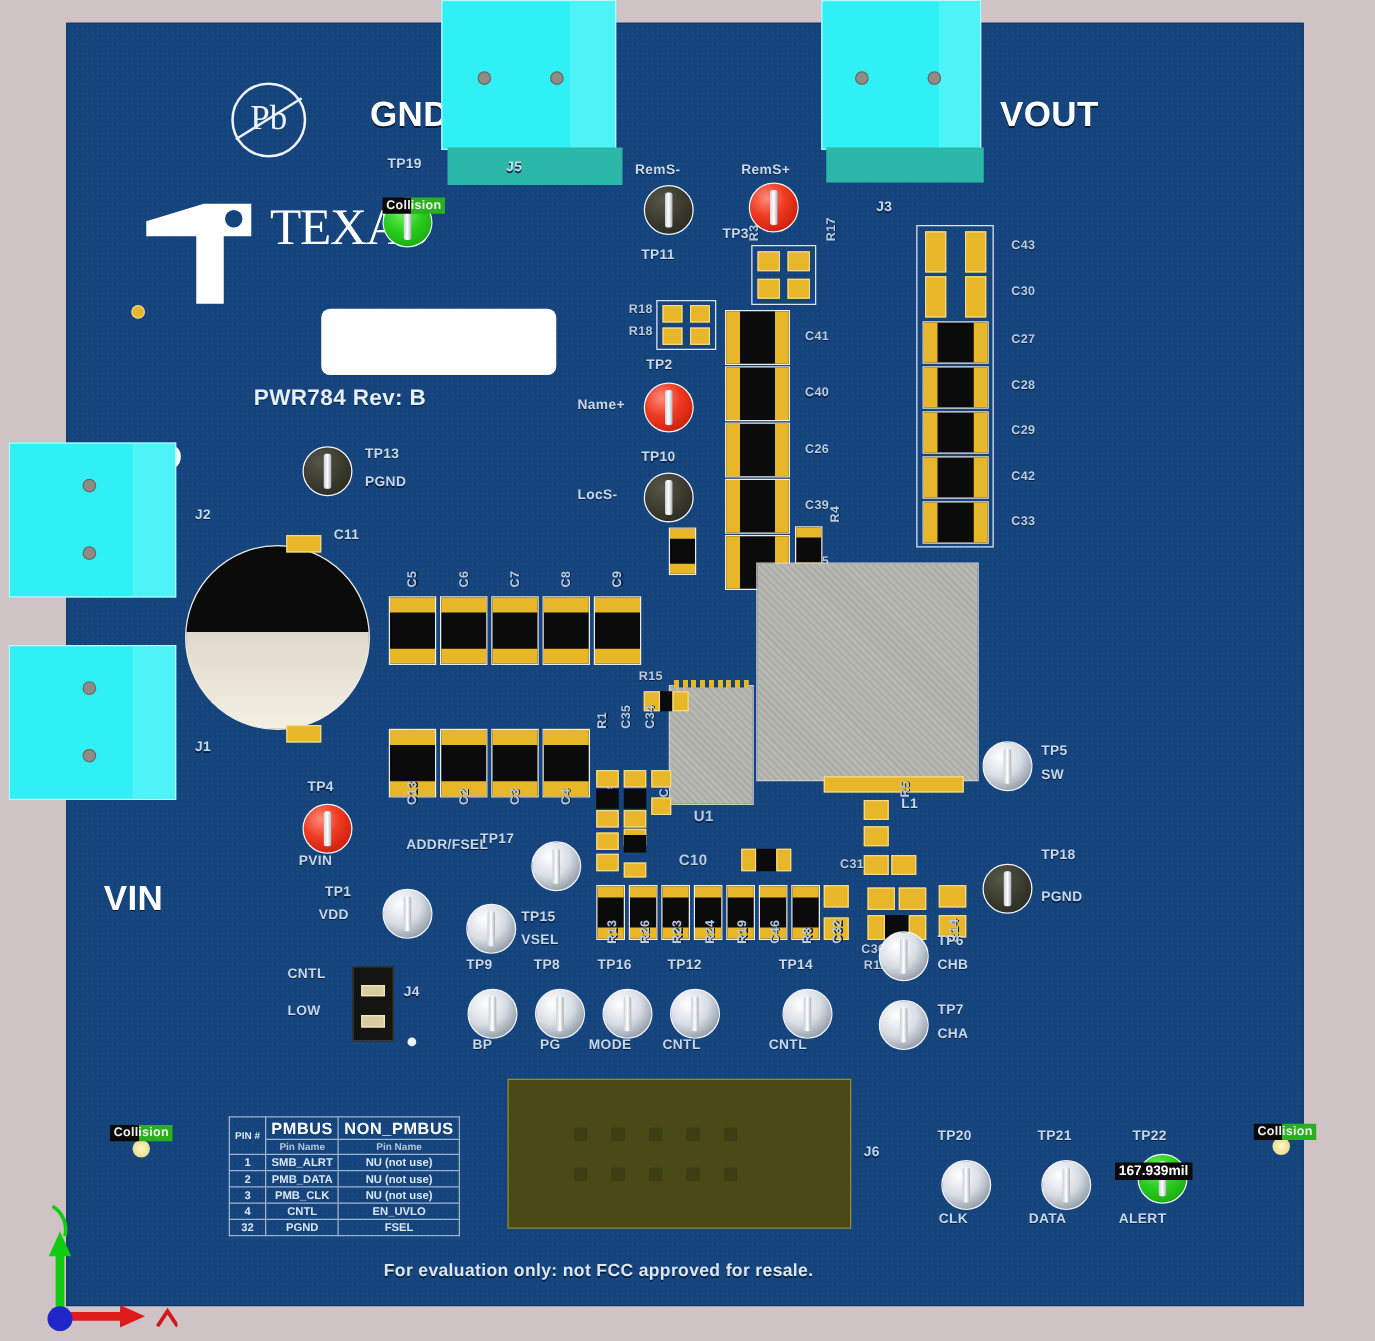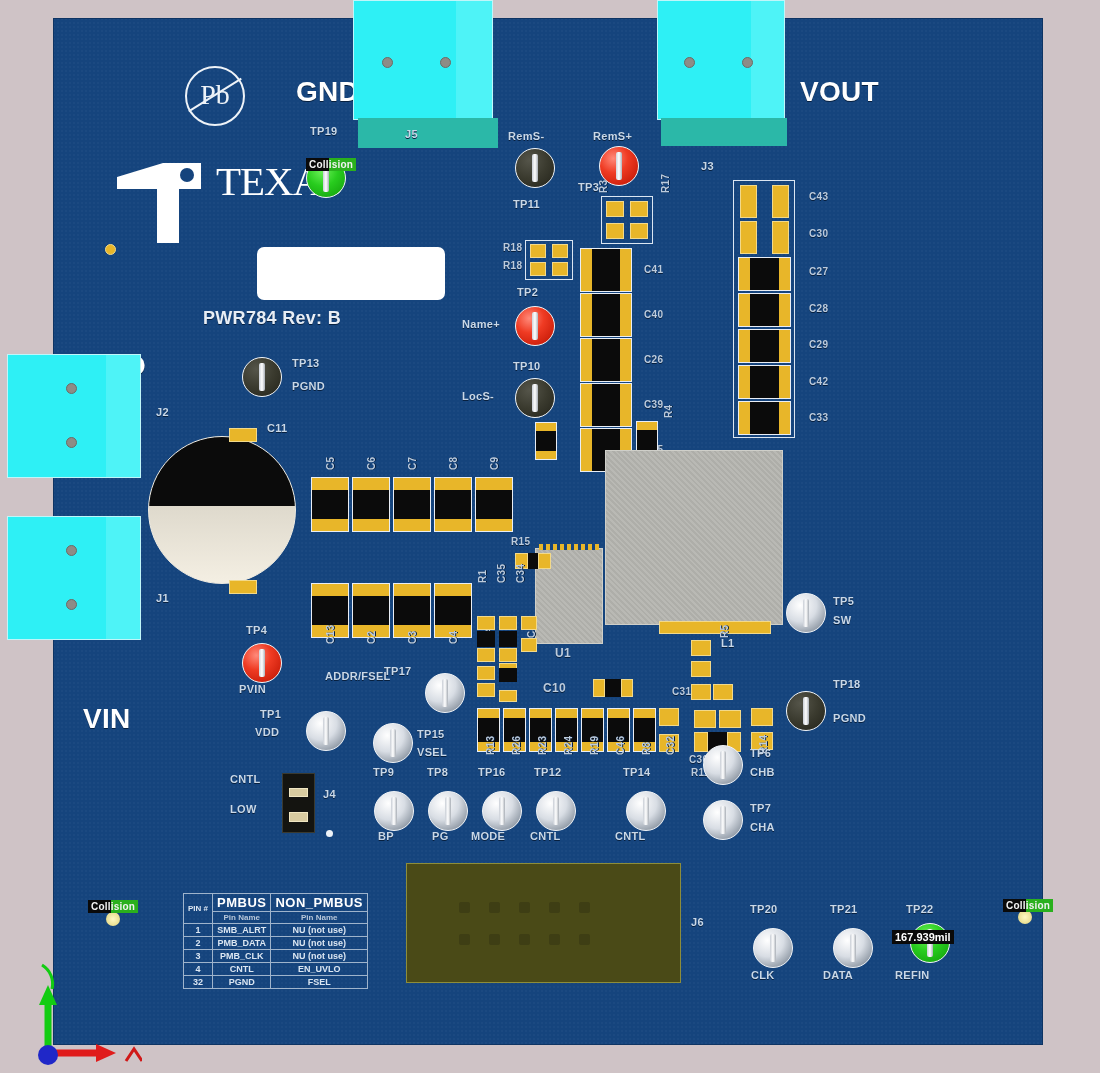--- a/index.html
+++ b/index.html
@@ -111,20 +111,21 @@
       <svg width="105" height="88" viewBox="0 0 105 88" style="position:absolute;left:0;top:16px;">
         <path d="M4 30 L4 18 L50 4 L88 4 L88 30 L66 30 L66 84 L44 84 L44 30 Z" fill="#ffffff"></path>
         <path d="M56 6 L86 6 L86 28 L68 28 L68 82 L46 82 L46 28 L28 28 L28 6 Z" fill="#15447d" opacity="0"></path>
         <circle cx="74" cy="16" r="7" fill="#15447d"></circle>
       </svg>
       <div class="ti-word" style="left:103px;top:14px;font-size:41px;letter-spacing:-1px;">TEXAS</div>
     </div>
     <div class="pb"><span>Pb</span></div>
     <div id="whitebox"></div>
     <div class="silk" style="left:150px;top:290px;font-size:18px;">PWR784 Rev: B</div>
+    <div class="silk" style="left:254px;top:990px;font-size:14px;font-weight:bold;color:#dce7f2;">For evaluation only: not FCC approved for resale.</div>
 
     <div class="pad" style="left:52px;top:226px;width:11px;height:11px;border-radius:50%;"></div>
 
     <div class="conn" style="left:300px;top:-18px;width:140px;height:120px;">
       <div class="face"></div>
       <div class="hole" style="left:28px;top:56px;"></div>
       <div class="hole" style="left:86px;top:56px;"></div>
     </div>
     <div class="conn shadow" style="left:305px;top:100px;width:140px;height:30px;background:#2bb8a8;border:none;"></div>
     <div class="silk sm" style="left:352px;top:110px;">J5</div>
@@ -471,21 +472,21 @@
     <div class="tp" style="left:700px;top:910px;"></div>
     <div class="silk sm" style="left:697px;top:885px;">TP20</div>
     <div class="silk sm" style="left:698px;top:951px;">CLK</div>
 
     <div class="tp" style="left:780px;top:910px;"></div>
     <div class="silk sm" style="left:777px;top:885px;">TP21</div>
     <div class="silk sm" style="left:770px;top:951px;">DATA</div>
 
     <div class="tp green" style="left:857px;top:905px;"></div>
     <div class="silk sm" style="left:853px;top:885px;">TP22</div>
-    <div class="silk sm" style="left:842px;top:951px;">REFIN</div>
+    <div class="silk sm" style="left:842px;top:951px;">ALERT</div>
 
     <div class="jumper" style="left:229px;top:755px;width:33px;height:60px;">
       <div class="blade" style="top:24%;"></div>
       <div class="blade" style="top:66%;"></div>
     </div>
     <div class="silk sm" style="left:177px;top:755px;">CNTL</div>
     <div class="silk sm" style="left:177px;top:785px;">LOW</div>
     <div class="silk sm" style="left:270px;top:770px;">J4</div>
     <div style="position:absolute;left:273px;top:812px;width:7px;height:7px;border-radius:50%;background:#eef3f8;"></div>
 

